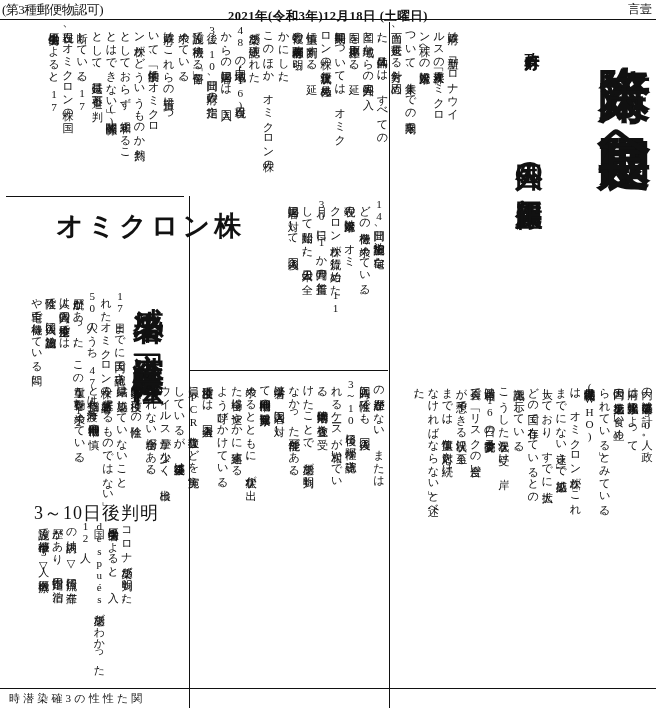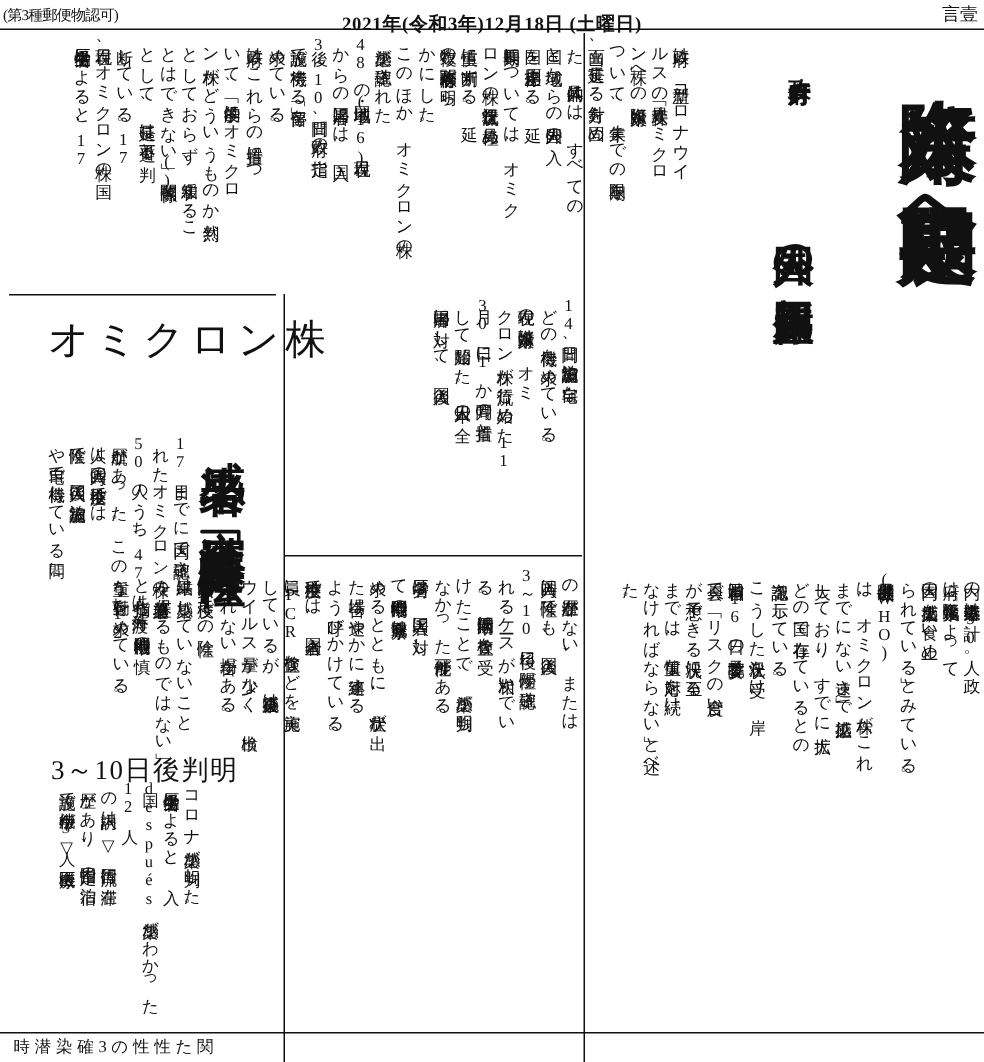--- a/index.html
+++ b/index.html
@@ -31,21 +31,21 @@
     width: 656px;
     height: 20px;
     box-sizing: border-box;
     border-bottom: 1px solid #111;
     display: flex;
     align-items: center;
     justify-content: space-between;
     padding: 0 4px 0 2px;
   }
   .masthead-left {
-    font-size: 10px;
+    font-size: 13px;
     letter-spacing: -0.5px;
     white-space: nowrap;
   }
   .masthead-center {
     font-size: 12.5px;
     font-weight: bold;
     letter-spacing: 0.5px;
     white-space: nowrap;
     position: absolute;
     left: 0;
@@ -160,24 +160,24 @@
     position: absolute;
     left: 0;
     top: 688px;
     width: 656px;
     border-top: 1px solid #111;
   }
 
   
   .sub-headline-1 {
     position: absolute;
-    left: 32px;
+    left: 56px;
     top: 208px;
     font-size: 27px;
-    font-weight: normal;
+    font-weight: bold;
     letter-spacing: 4px;
     white-space: nowrap;
   }
 
   .sub-headline-2 {
     position: absolute;
     left: 130px;
     top: 282px;
     font-size: 31px;
     font-weight: bold;

